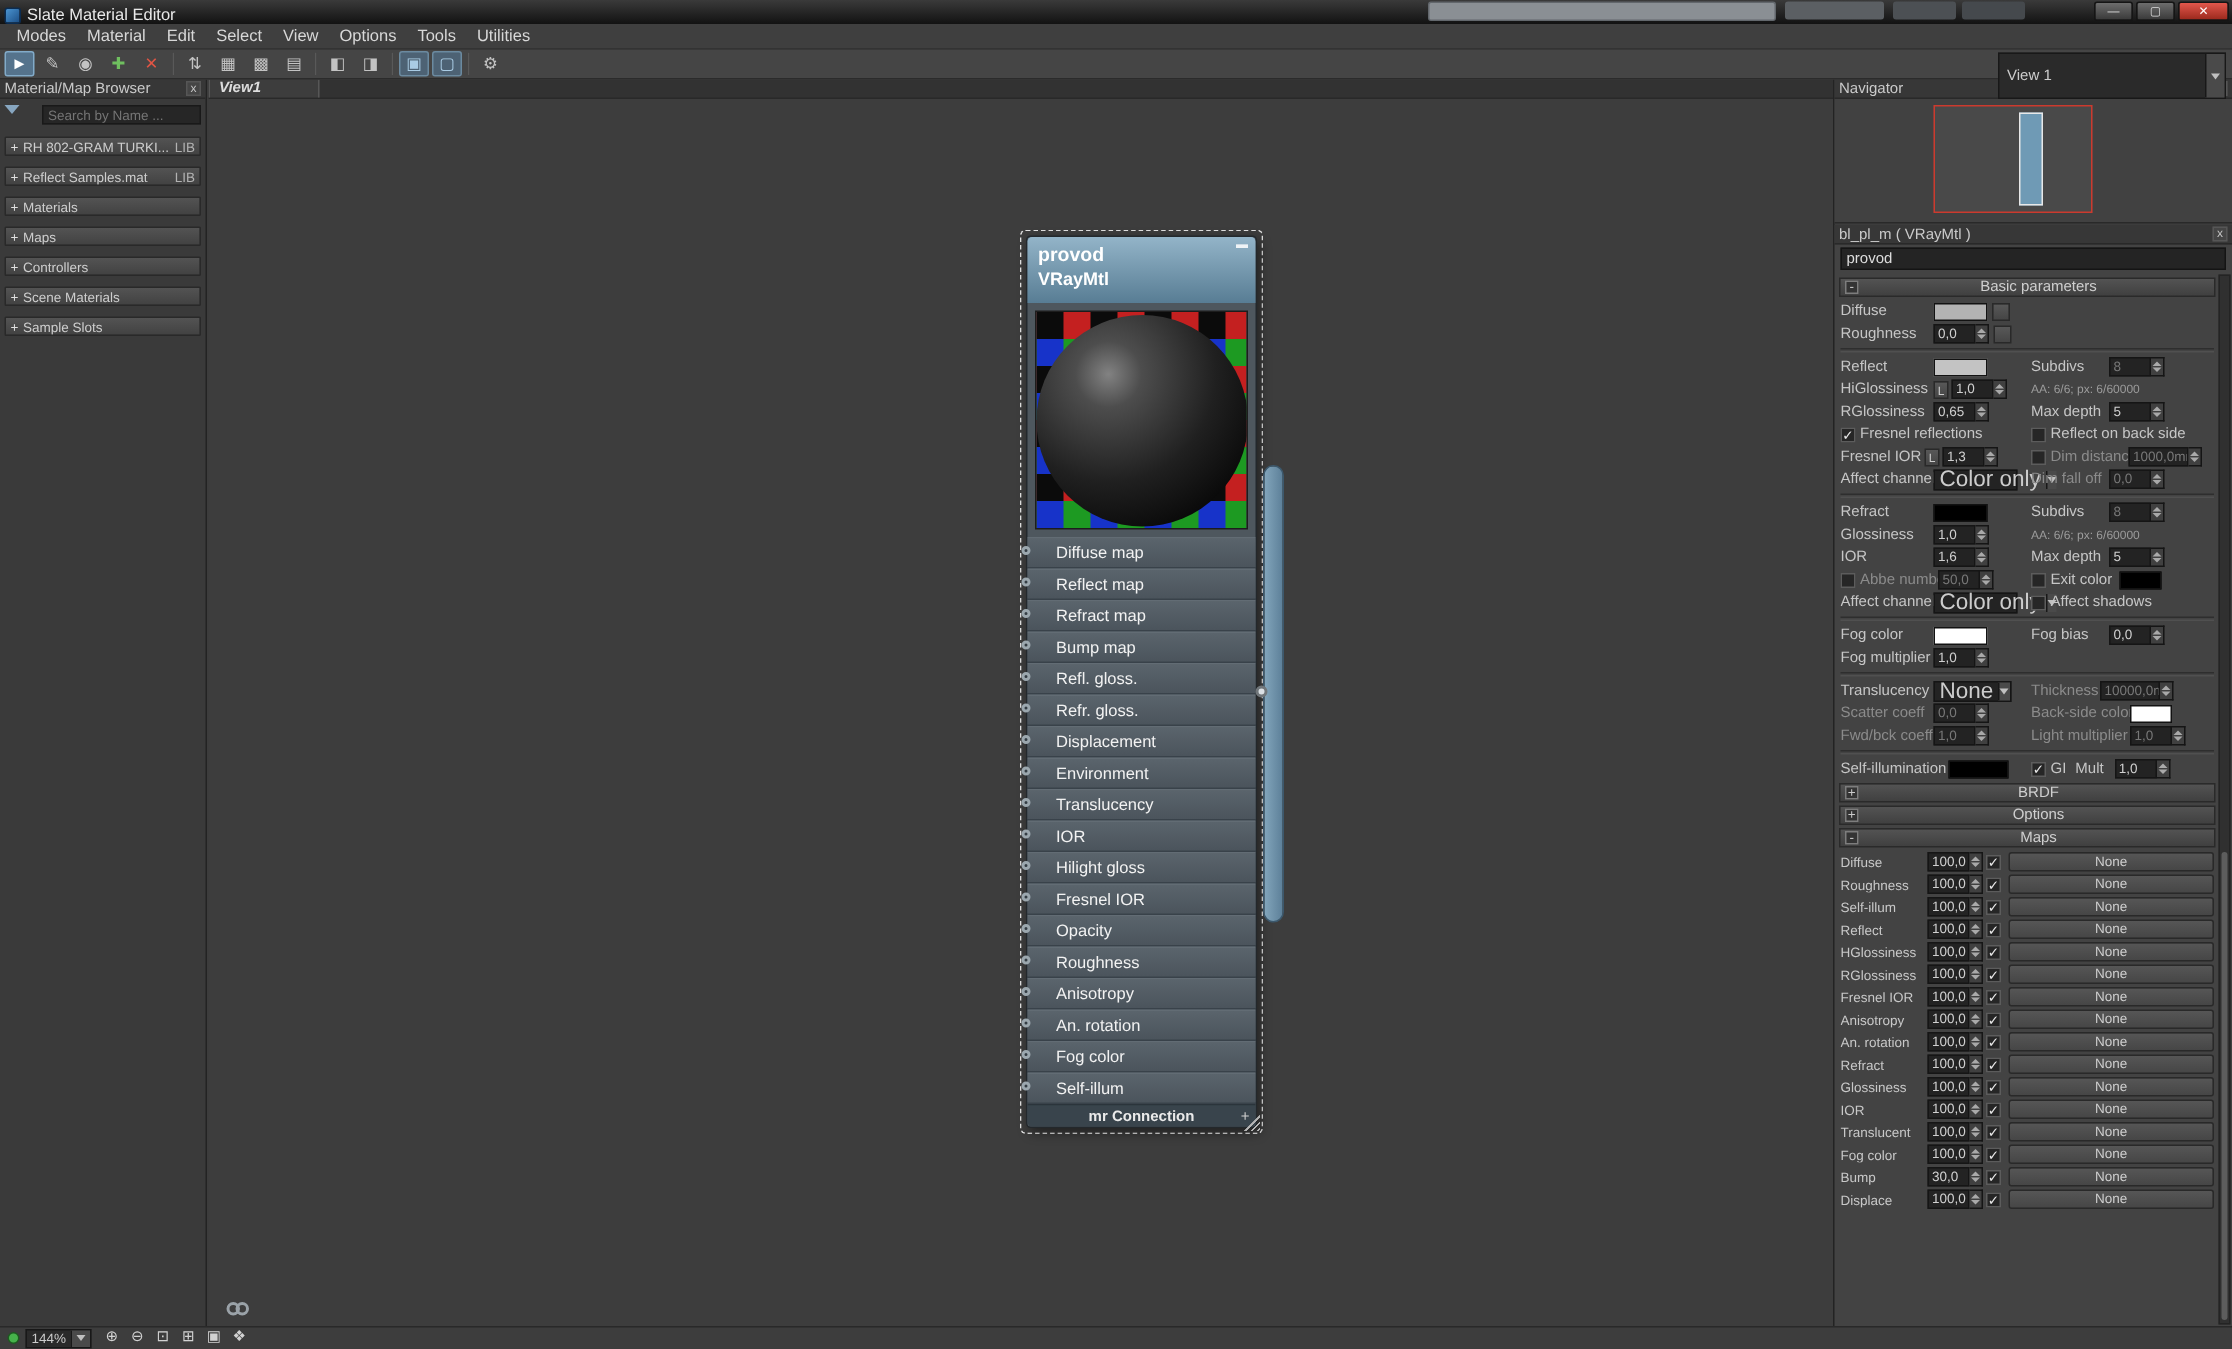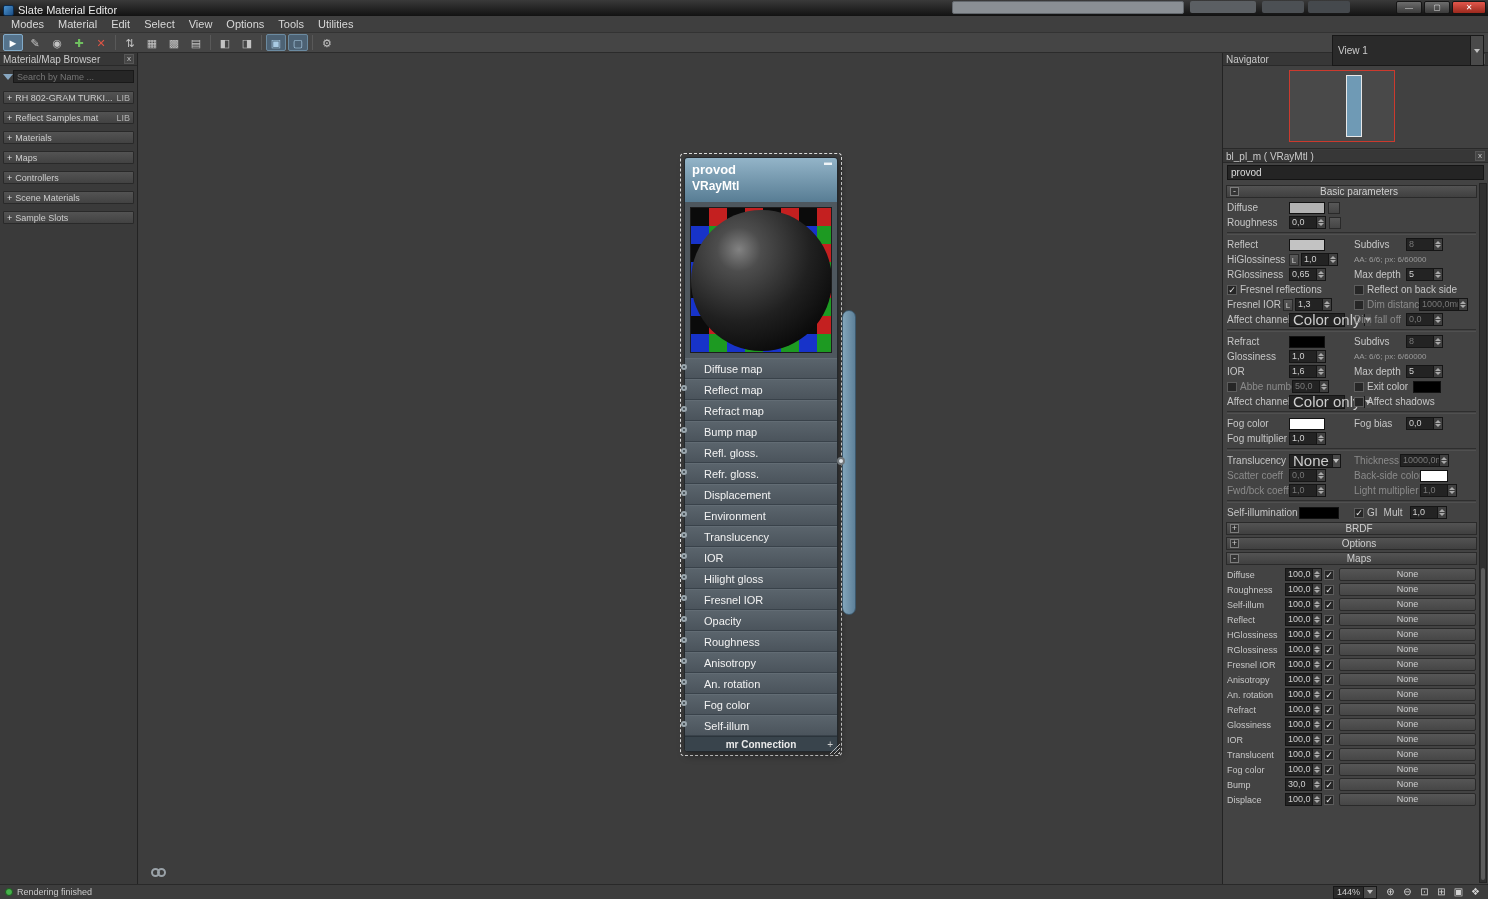--- a/index.html
+++ b/index.html
@@ -36,21 +36,21 @@
 .arrowbox{width:13px;align-self:stretch;background:#4a4a4a;border-left:1px solid #181818;display:flex;align-items:center;justify-content:center}
 .tri{width:0;height:0;border-left:3px solid transparent;border-right:3px solid transparent;border-top:4px solid #c0c0c0}
 
 
 .phead{height:13px;background:#373737;border-bottom:1px solid #292929;display:flex;align-items:center;font-size:10px;color:#cacaca;padding:0 3px}
 .phead .tt{flex:1;white-space:nowrap;overflow:hidden}
 .pclose{width:10px;height:10px;font-size:8px;line-height:8px;text-align:center;color:#c5c5c5;border:1px solid #565656;background:#454545}
 
 
 #browser{position:absolute;left:0;top:53px;width:138px;bottom:15px;background:#3a3a3a;border-right:1px solid #232323}
-#search-row{display:flex;align-items:center;margin:4px 3px 8px 3px;gap:0}
+#search-row{display:flex;align-items:flex-start;margin:4px 3px 8px 3px;gap:15px}
 #filter-icon{width:0;height:0;border-left:5px solid transparent;border-right:5px solid transparent;border-top:6px solid #87a6c0}
 #search-input{flex:1;height:13px;background:#262626;border:1px solid #191919;color:#bbb;font-size:9px;padding:0 3px;font-family:inherit;min-width:0}
 .bitem{display:flex;align-items:center;height:13px;margin:0 3px 7px 3px;background:linear-gradient(#535353,#424242);border:1px solid #292929;font-size:9px;color:#cecece;padding:0 3px;gap:3px;border-radius:1px}
 .bitem .pl{color:#e0e0e0}
 .bitem .lb{flex:1;white-space:nowrap;overflow:hidden}
 .bitem .bd{color:#b2b2b2}
 
 
 #canvas{position:absolute;left:139px;top:53px;right:266px;bottom:15px;background:#3d3d3d;overflow:hidden}
 #tabstrip{height:13px;background:#323232;border-bottom:1px solid #292929;display:flex}
@@ -219,20 +219,23 @@
     <span class="pl">+</span>
     <span class="lb">Scene Materials</span>
   </div>
   <div class="bitem">
     <span class="pl">+</span>
     <span class="lb">Sample Slots</span>
   </div>
 </div>
 
 <div id="canvas">
+  <div id="tabstrip">
+    <span id="view-tab">View1</span>
+  </div>
 
   <div id="node-sel">
     <div id="node">
       <div id="node-header">
         <div id="node-title">provod</div>
         <div id="node-type">VRayMtl</div>
         <span id="node-min">▬</span>
       </div>
       <div id="node-preview">
         <div id="sphere"></div>
@@ -900,21 +903,20 @@
     </div>
 
   </div>
   <div id="vsb">
       <div class="th"></div>
     </div>
 </div>
 
 <div id="statusbar">
   <span id="status-dot"></span>
-  <span id="status-msg">Rendering finished</span>
   <span id="zoom-select">
     <span class="v">144%</span>
     <span class="arrowbox">
         <i class="tri"></i>
       </span>
   </span>
   <span class="sbi">⊕</span>
   <span class="sbi">⊖</span>
   <span class="sbi">⊡</span>
   <span class="sbi">⊞</span>

